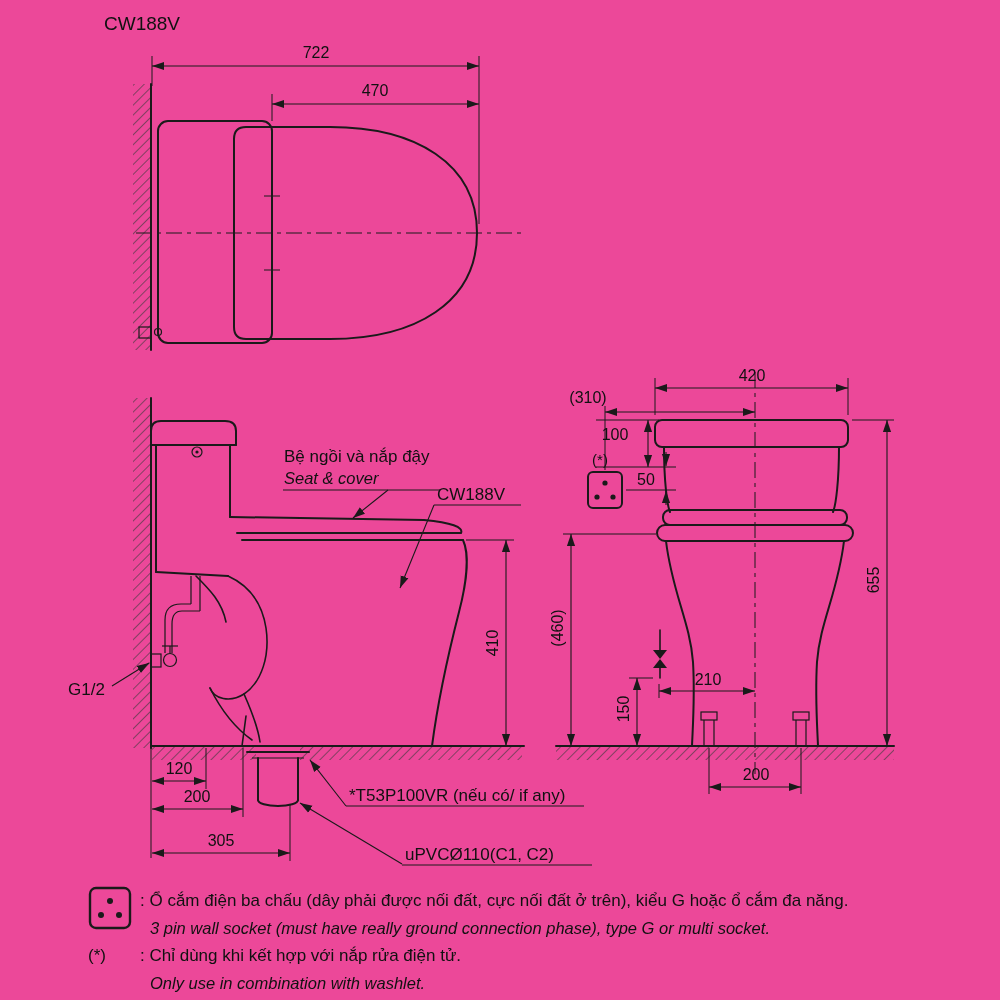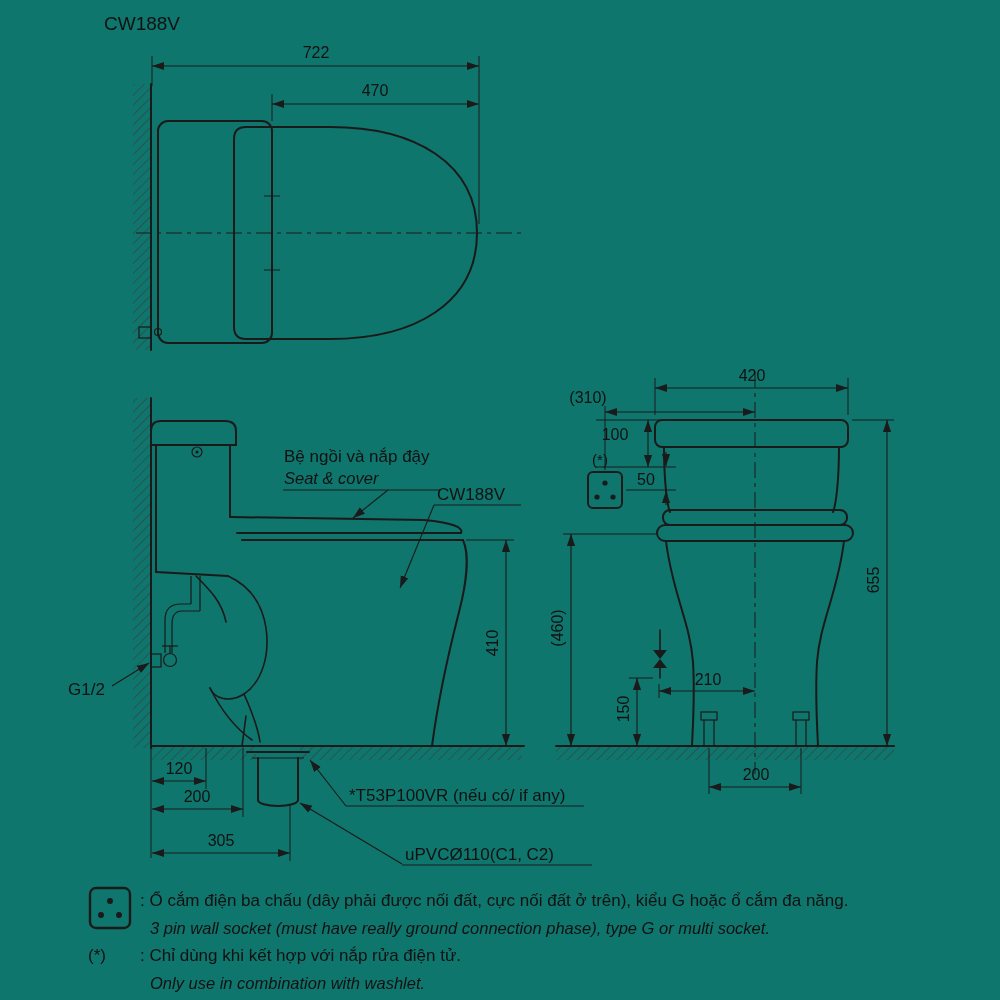--- a/index.html
+++ b/index.html
@@ -1,16 +1,16 @@
 <!DOCTYPE html>
 <html><head>
 <meta charset="utf-8">
 <style>
   html,body{margin:0;padding:0;background:#fff;}
-  .canvas{width:1000px;height:1000px;position:relative;background:#0f766e;overflow:hidden;}
+  .canvas{width:1000px;height:1000px;position:relative;background:#ec4899;overflow:hidden;}
   svg{display:block;}
   .s2{stroke:#1a1a1a;stroke-width:2;fill:none;stroke-linecap:round;stroke-linejoin:round;}
   .s15{stroke:#1a1a1a;stroke-width:1.6;fill:none;stroke-linecap:round;stroke-linejoin:round;}
   .s1{stroke:#1a1a1a;stroke-width:1.2;fill:none;}
   .thin{stroke:#1a1a1a;stroke-width:1;fill:none;}
   .dim{stroke:#1a1a1a;stroke-width:1.1;fill:none;}
   .cl{stroke:#1a1a1a;stroke-width:1;fill:none;stroke-dasharray:16 5 4 5;}
   .blk{fill:#1a1a1a;stroke:none;}
   .t{font-family:"Liberation Sans",sans-serif;font-size:16px;fill:#111;}
   .t15{font-family:"Liberation Sans",sans-serif;font-size:15px;fill:#111;}

